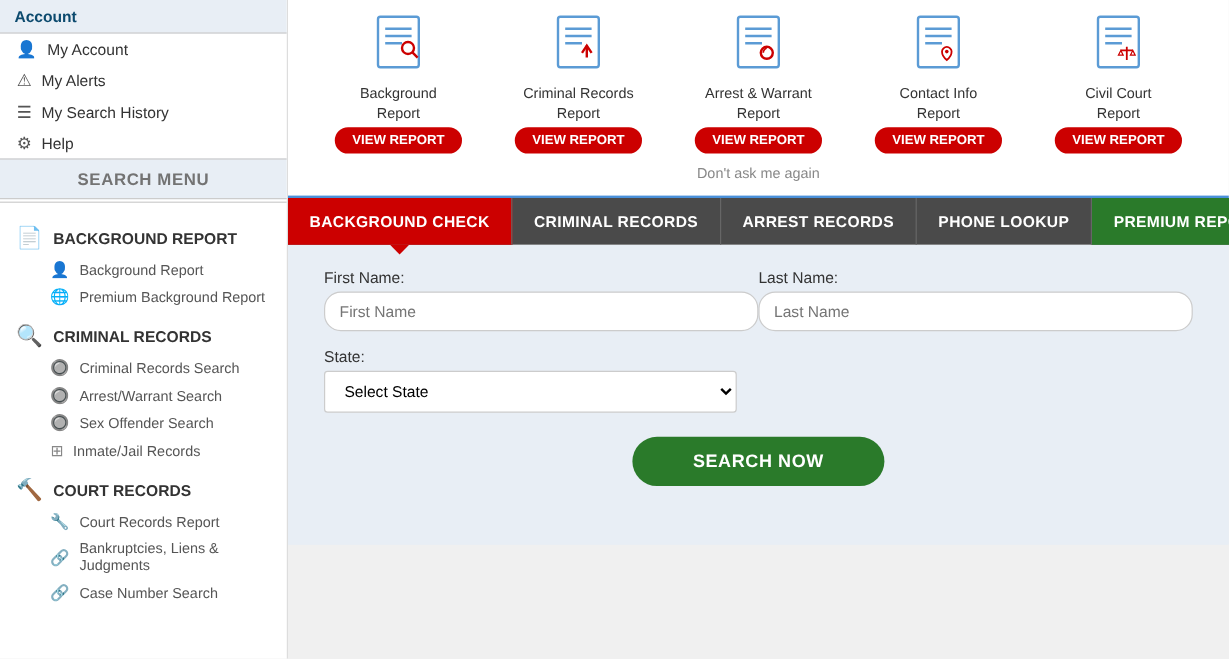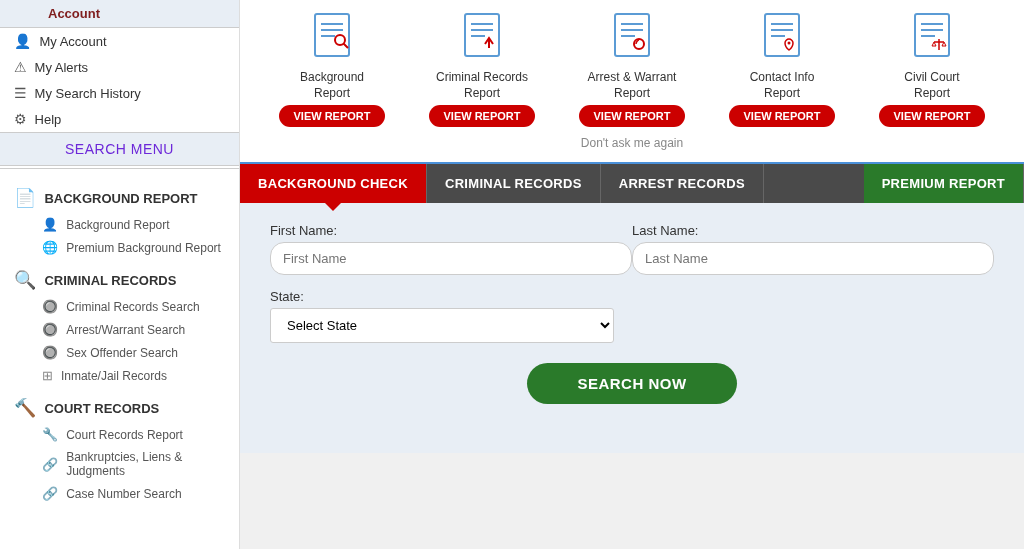--- a/index.html
+++ b/index.html
@@ -14,41 +14,40 @@
       overflow-y: auto;
       height: 549px;
     }
     .sidebar-top {
       background: #e8eef5;
       padding: 6px 12px;
       border-bottom: 1px solid #ccc;
     }
     .sidebar-top .account-label {
       font-weight: bold;
-      color: #7f1d1d;
-      font-size: 13px;
-      margin-left: 36px;
+      color: #0c4a6e;
+      font-size: 13px;
     }
     .sidebar-menu-item {
       display: flex;
       align-items: center;
       gap: 8px;
       padding: 5px 14px;
       color: #333;
       cursor: pointer;
       font-size: 13px;
     }
     .sidebar-menu-item .icon { color: #555; font-size: 14px; }
 
     .search-menu-header {
       background: #e8eef5;
       text-align: center;
       padding: 8px;
-      font-weight: normal;
-      color: #6d28d9;
+      font-weight: bold;
+      color: #737373;
       font-size: 14px;
       letter-spacing: 0.5px;
       border-top: 1px solid #ccc;
       border-bottom: 1px solid #ccc;
     }
 
     .sidebar-section-header {
       display: flex;
       align-items: center;
       gap: 8px;
@@ -397,20 +396,23 @@
   <div class="tabs-bar">
     <div class="tab active-red">
       <span>BACKGROUND CHECK</span>
     </div>
     <div class="tab">
       <span>CRIMINAL RECORDS</span>
     </div>
     <div class="tab">
       <span>ARREST RECORDS</span>
     </div>
+    <div class="tab">
+      <span>PHONE LOOKUP</span>
+    </div>
     <div class="tab green">
       <span>PREMIUM REPORT</span>
     </div>
   </div>
 
   <div class="search-form-section">
     <div class="form-row">
       <div class="form-group">
         <label class="form-label">First Name:</label>
         <input class="form-input" type="text" placeholder="First Name" style="">

